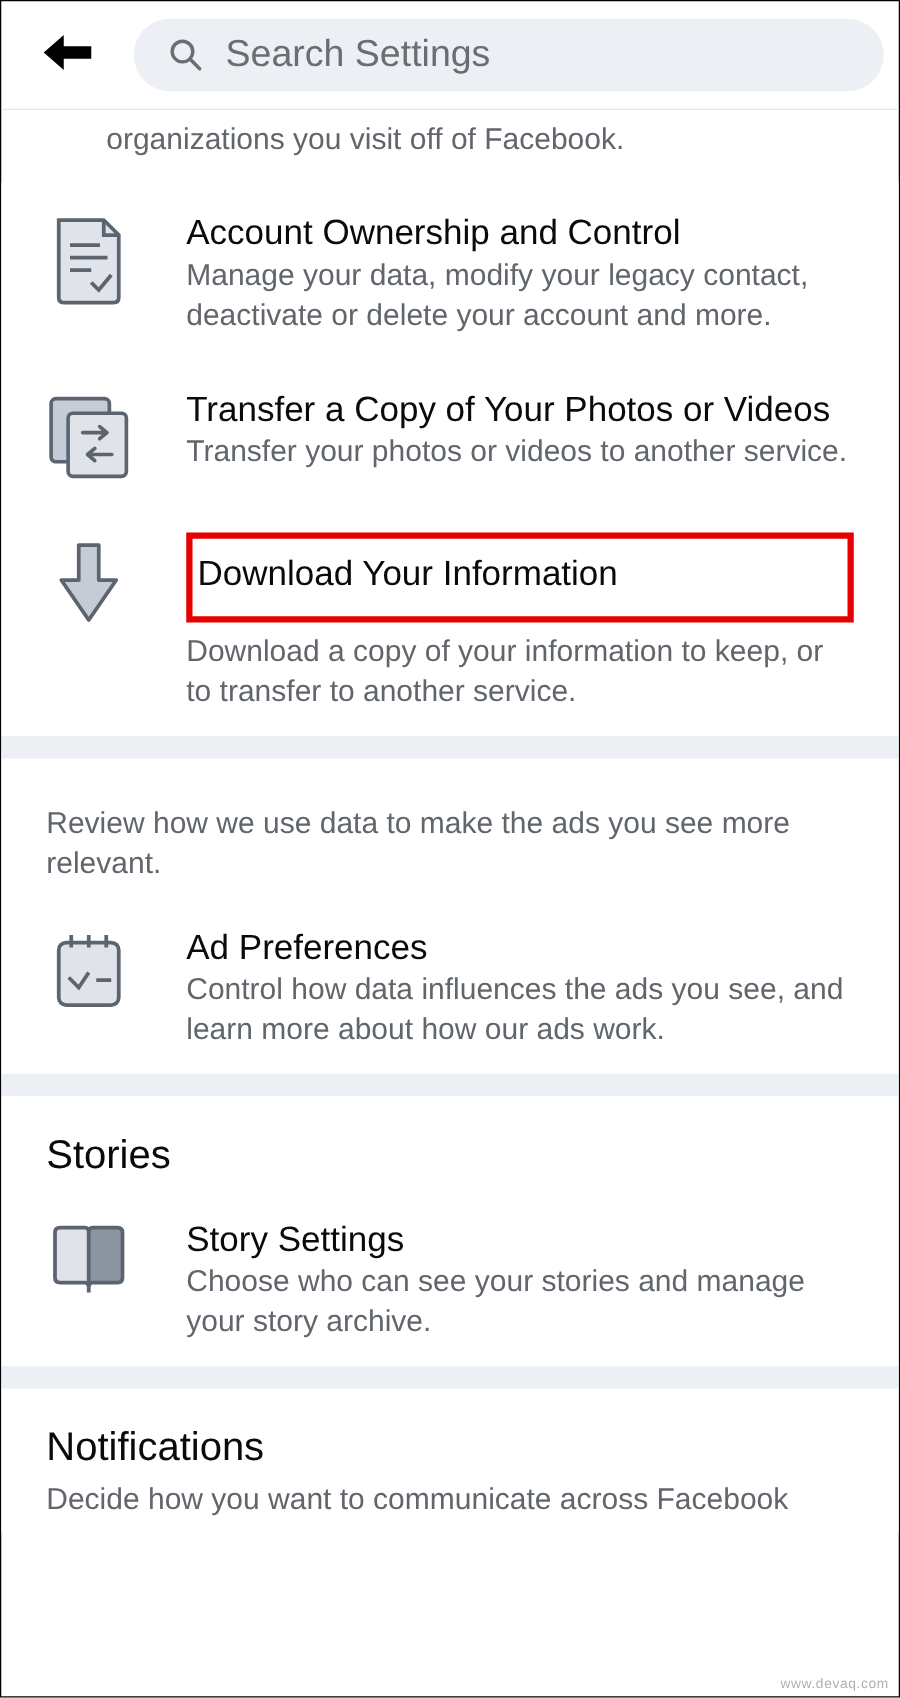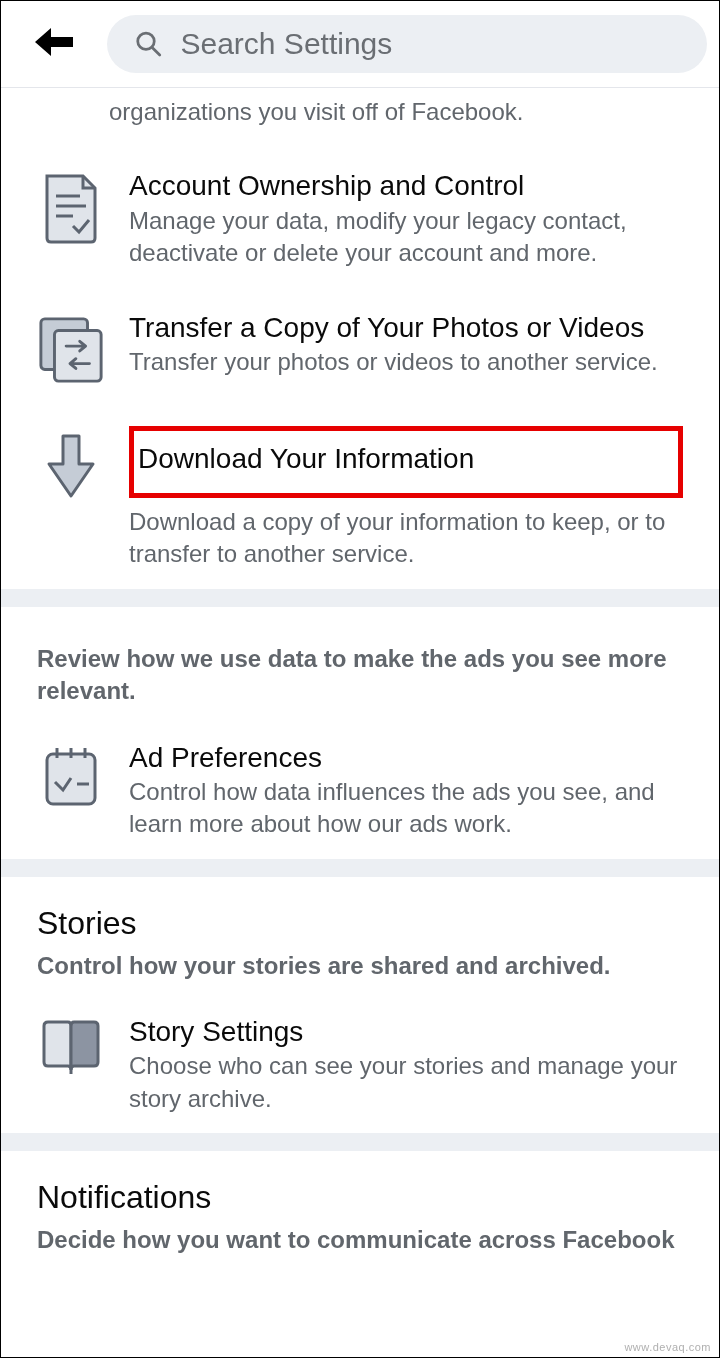--- a/index.html
+++ b/index.html
@@ -38,29 +38,29 @@
     background: transparent;
     font-size: 30px;
     color: #6a6e73;
     outline: none;
     width: 100%;
   }
   .search-bar input::placeholder { color: #6a6e73; }
   .truncated-desc {
     color: #61666c;
     font-size: 24px;
-    padding: 8px 36px 18px 108px;
+    padding: 8px 36px 18px 84px;
     line-height: 1.35;
   }
   .section { background: #fff; }
   .item {
     display: flex;
     align-items: flex-start;
     padding: 22px 36px 18px 36px;
-    gap: 24px;
+    gap: 44px;
     cursor: pointer;
   }
   .item-icon {
     width: 68px;
     flex-shrink: 0;
     display: flex;
     justify-content: center;
     padding-top: 4px;
   }
   .item-body { flex: 1; }
@@ -92,21 +92,20 @@
   .section-title {
     font-size: 32px;
     font-weight: 400;
     color: #0a0a0a;
   }
   .section-subtitle {
     font-size: 24px;
     color: #61666c;
     margin-top: 8px;
     line-height: 1.35;
-    font-weight: bold;
   }
   .watermark {
     position: absolute;
     bottom: 4px;
     right: 8px;
     font-size: 11px;
     color: #b0b0b0;
     letter-spacing: 0.5px;
     margin-left: 24px;
   }
@@ -204,21 +203,20 @@
       <div class="item-desc">Control how data influences the ads you see, and learn more about how our ads work.</div>
     </div>
   </div>
 </div>
 
 <div class="section-divider"></div>
 
 <div class="section">
   <div class="section-header">
     <div class="section-title">Stories</div>
-    <div class="section-subtitle">Control how your stories are shared and archived.</div>
   </div>
 
   <div class="item">
     <div class="item-icon">
       <svg width="66" height="60" viewBox="0 0 66 60">
         <path d="M6 8 Q6 4 10 4 L30 4 Q33 4 33 8 L33 52 Q33 48 30 48 L10 48 Q6 48 6 44 Z" fill="#e0e4ea" stroke="#5c6470" stroke-width="3"></path>
         <path d="M60 8 Q60 4 56 4 L36 4 Q33 4 33 8 L33 52 Q33 48 36 48 L56 48 Q60 48 60 44 Z" fill="#8c94a2" stroke="#5c6470" stroke-width="3"></path>
         <path d="M33 52 L33 56" stroke="#5c6470" stroke-width="3"></path>
       </svg>
     </div>

